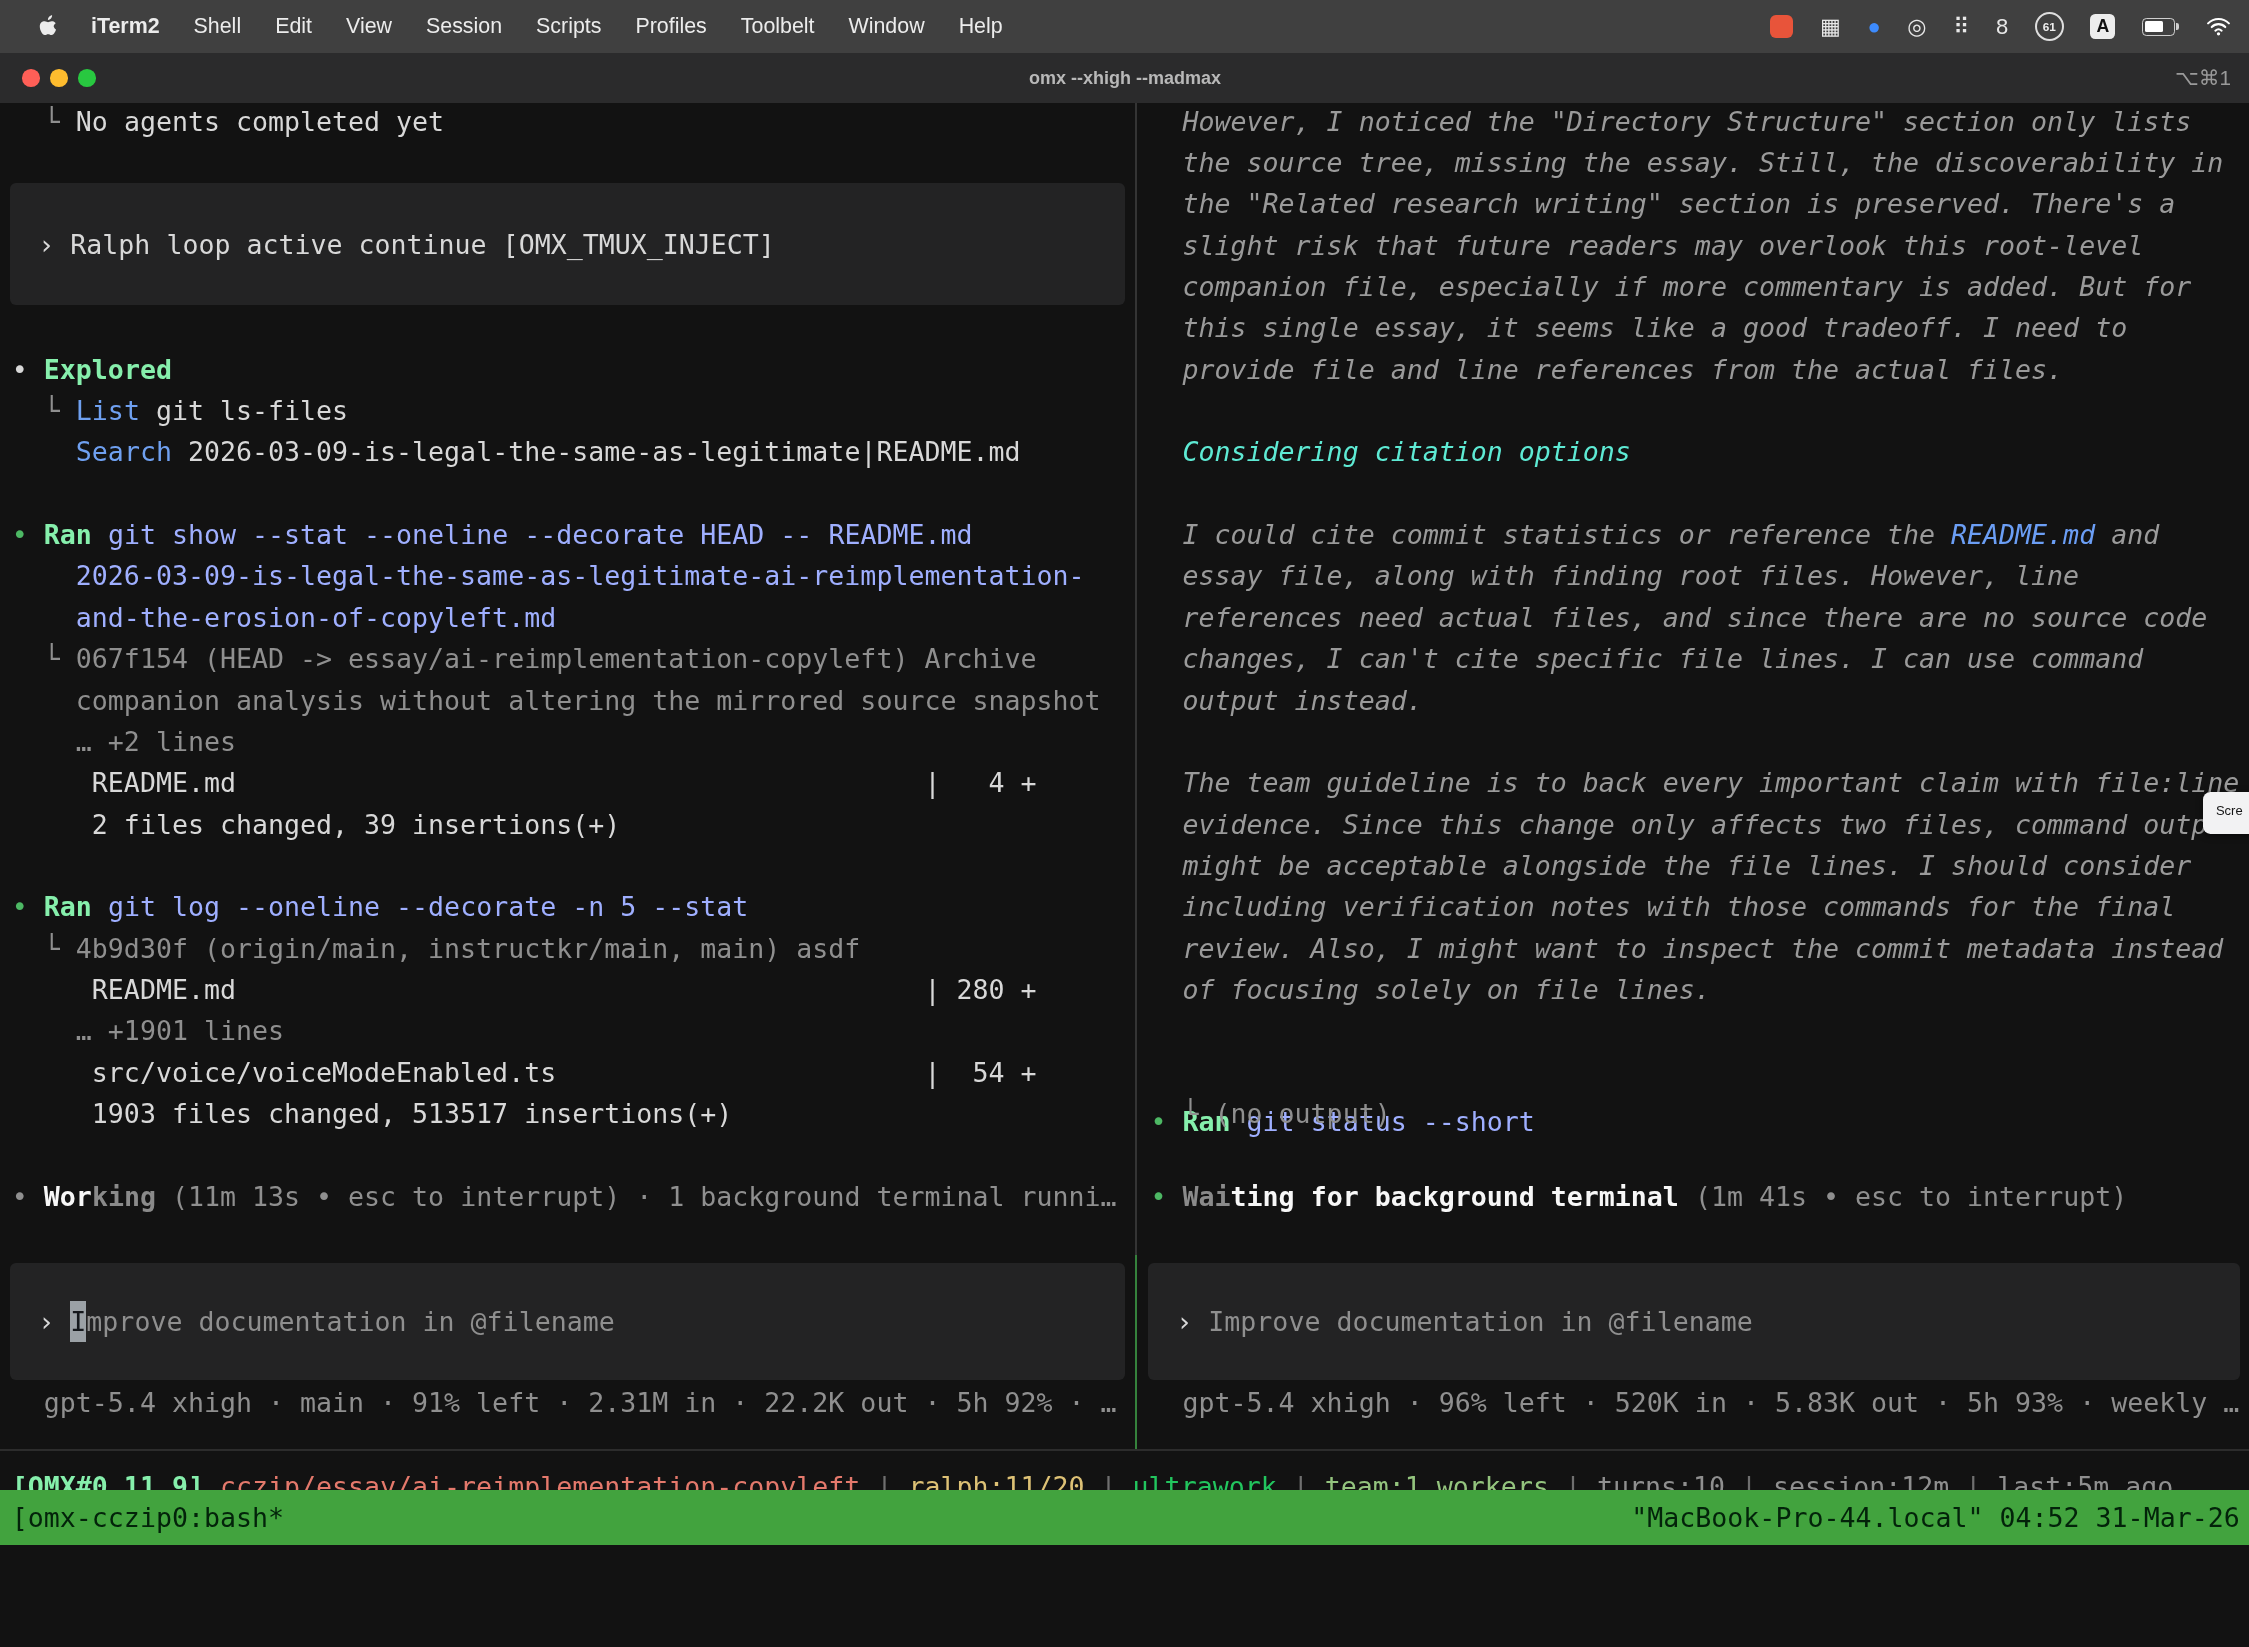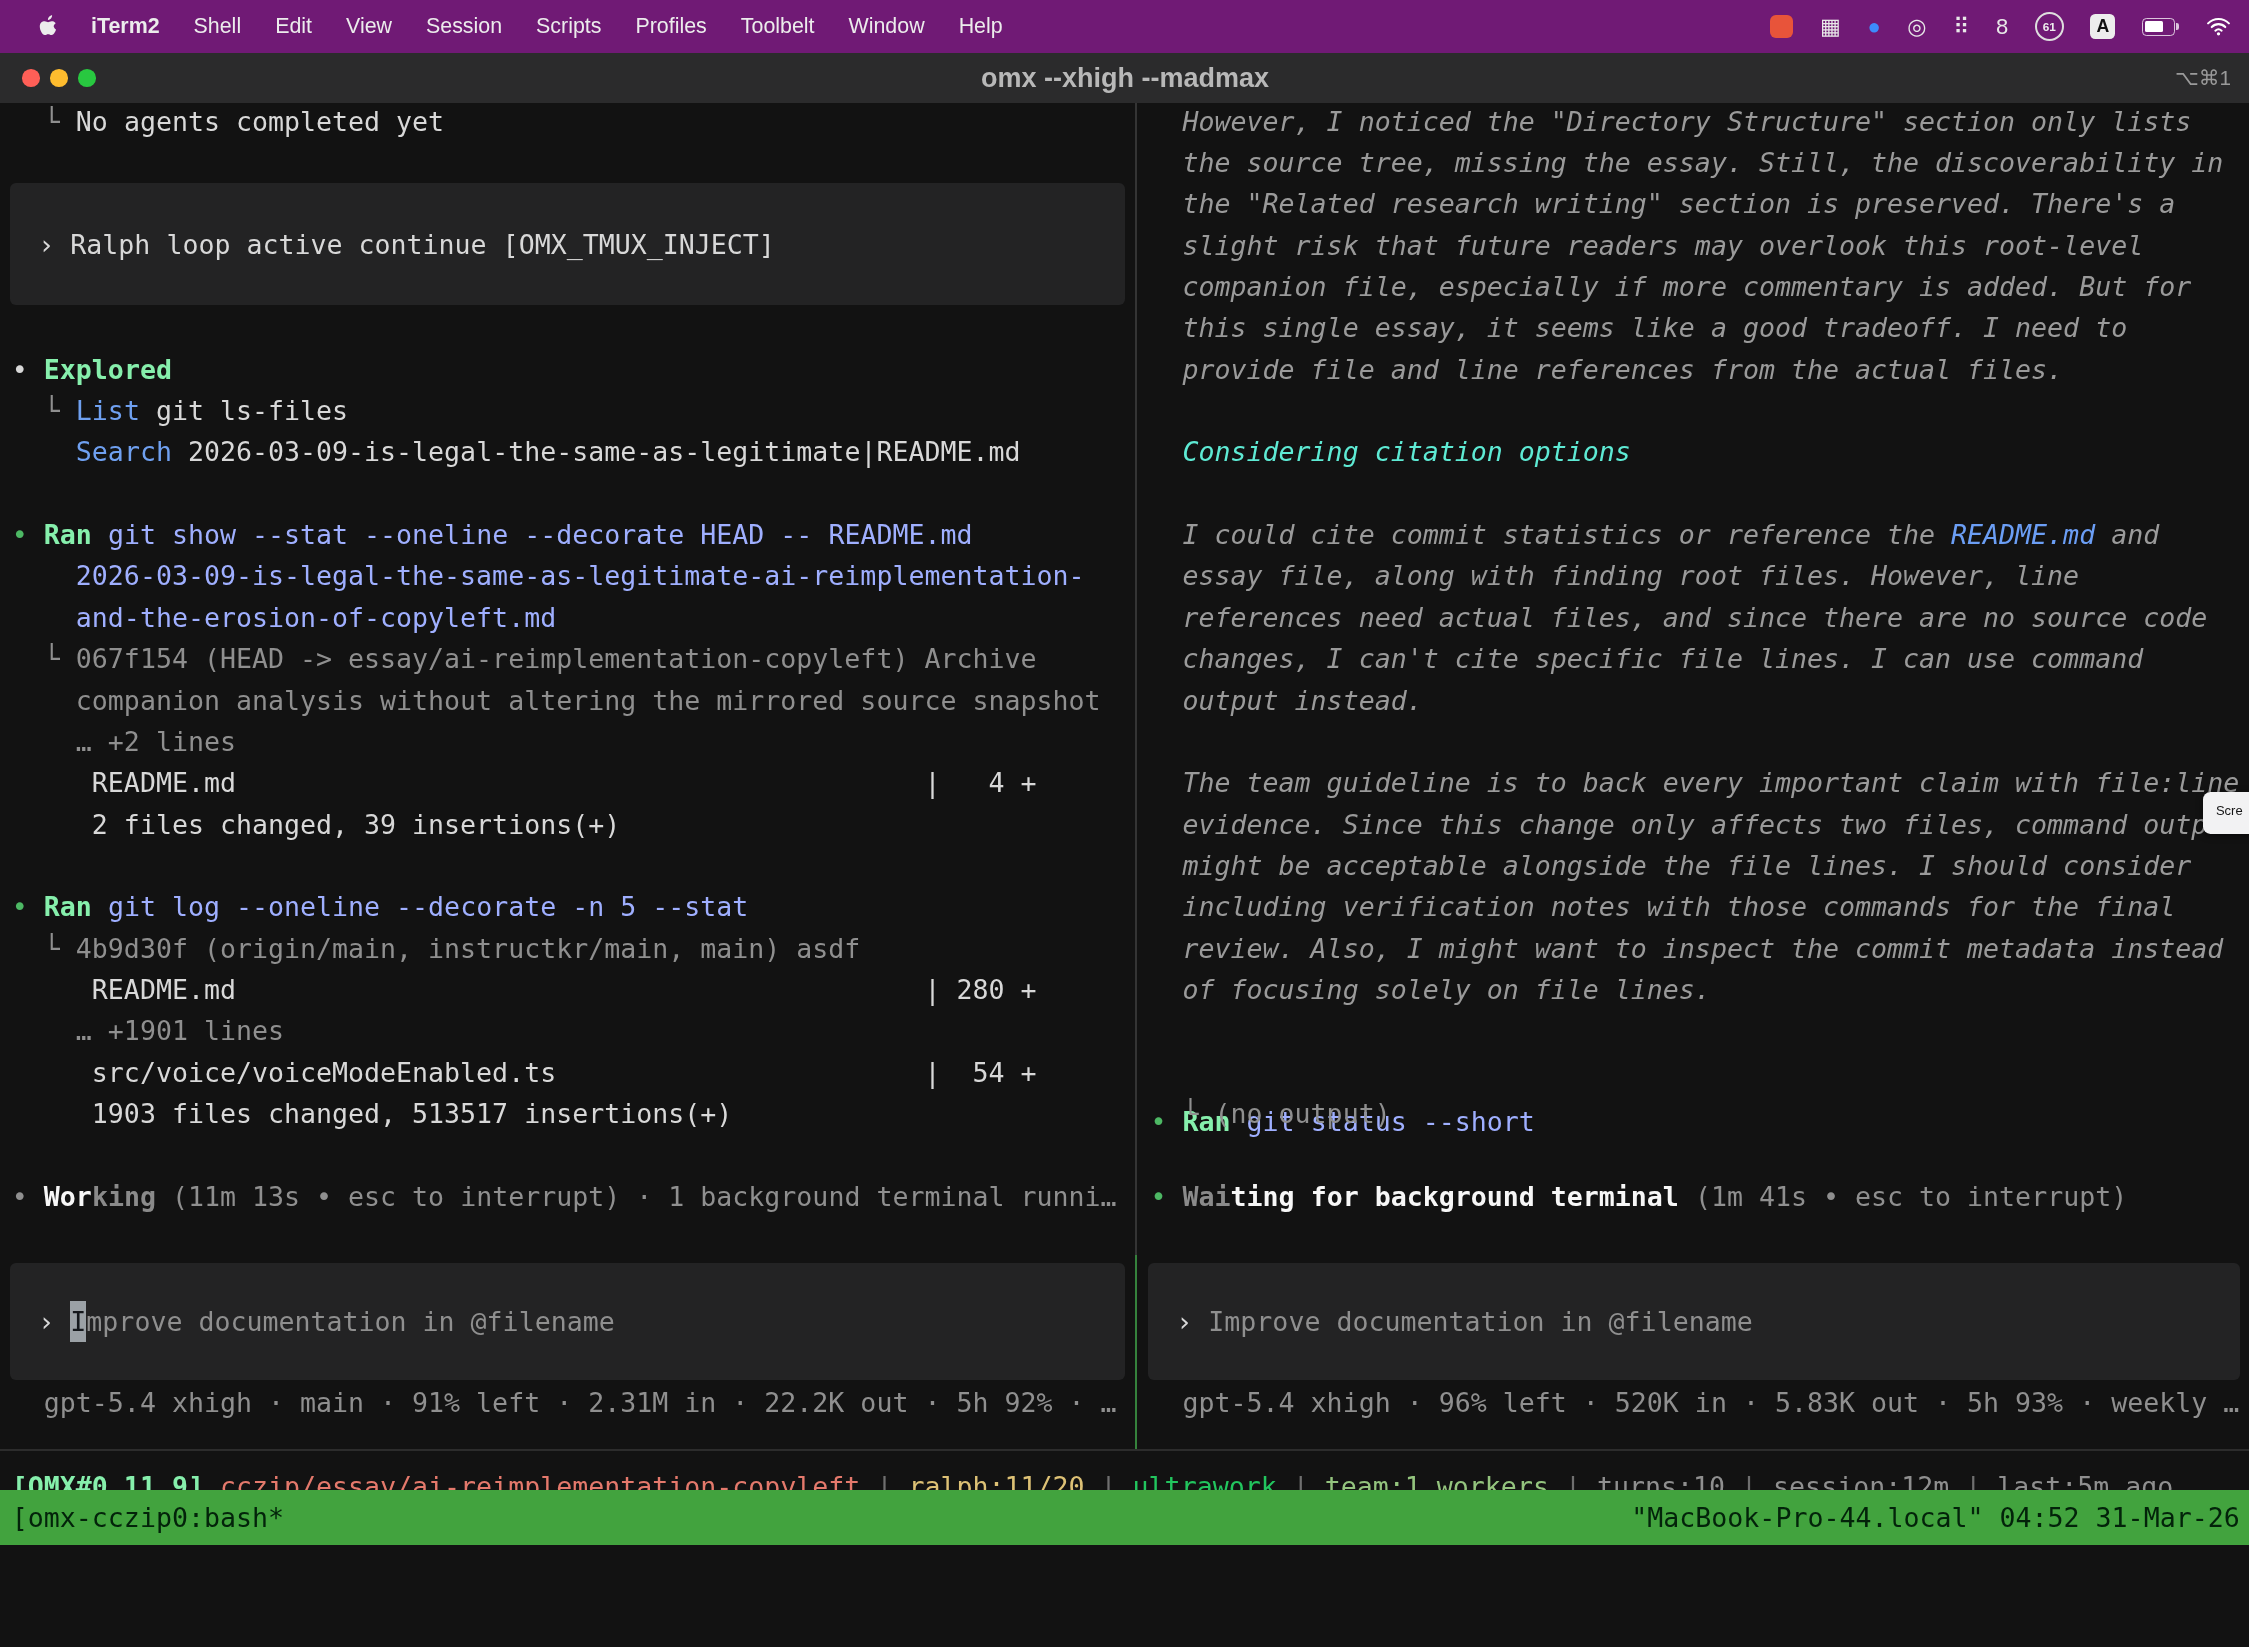--- a/index.html
+++ b/index.html
@@ -1,20 +1,20 @@
 <!DOCTYPE html>
 <html style="font-size:11.8px"><head>
 <meta charset="utf-8">
 <style>
   html,body{margin:0;padding:0;background:#000;}
   body{width:2250px;height:1648px;position:relative;overflow:hidden;
        font-family:"Liberation Sans",sans-serif;-webkit-font-smoothing:antialiased;}
 
   
-  #menubar{position:absolute;top:0;left:0;width:2250px;height:53px;background:#701a75;
+  #menubar{position:absolute;top:0;left:0;width:2250px;height:53px;background:#404040;
            display:flex;align-items:center;color:#ececec;font-size:21.4px;}
   #menu-left{display:flex;align-items:center;gap:34px;padding-left:38px;}
   #menu-left .apple{display:flex;align-items:center;}
   #menu-left .mitem{white-space:nowrap;}
   #menu-left .mitem.app{font-weight:700;}
   #menu-right{margin-left:auto;display:flex;align-items:center;gap:26.6px;padding-right:19px;}
   .mi{display:inline-flex;align-items:center;justify-content:center;color:#e8e8e8;font-size:22px;}
   .mi-rec{width:23.6px;height:23.6px;background:#e8543a;border-radius:5.9px;}
   .mi-circle61{width:25px;height:25px;border:2.2px solid #dedede;border-radius:50%;
                font-size:11.8px;color:#eee;font-weight:700;}
@@ -27,21 +27,21 @@
            border-radius:0 2.2px 2.2px 0;margin-left:1.5px;}
 
   
   #titlebar{position:absolute;top:53px;left:0;width:2250px;height:50px;background:#2b2b2c;
             border-bottom:1.5px solid #060606;}
   .tl{position:absolute;top:16px;width:17.7px;height:17.7px;border-radius:50%;}
   #tl-close{left:22px;background:#ff5f57;}
   #tl-min{left:50px;background:#febc2e;}
   #tl-zoom{left:78px;background:#28c840;}
   #win-title{position:absolute;top:0;left:0;right:0;height:50px;line-height:50px;text-align:center;
-             color:#b8b8b8;font-size:27px;font-weight:700;}
+             color:#b8b8b8;font-size:18px;font-weight:700;}
   #win-shortcut{position:absolute;top:0;right:19px;height:50px;line-height:50px;color:#9a9a9a;font-size:20.7px;}
 
   
   #terminal{position:absolute;top:103px;left:0;width:2250px;height:1544px;background:#121212;}
   .pane{position:absolute;top:0;height:1346px;overflow:hidden;background:#121212;}
   #left-pane{left:0;width:1135px;}
   #right-pane{left:1138px;width:1112px;}
   #divider{position:absolute;top:0;left:1135px;width:2.2px;height:1346px;background:#343434;}
   #divider-green{position:absolute;left:0;top:1152px;width:2.2px;height:194px;background:#35823c;}
   #hline{position:absolute;top:1346px;left:0;width:2250px;height:1.5px;background:#2c2c2c;}

